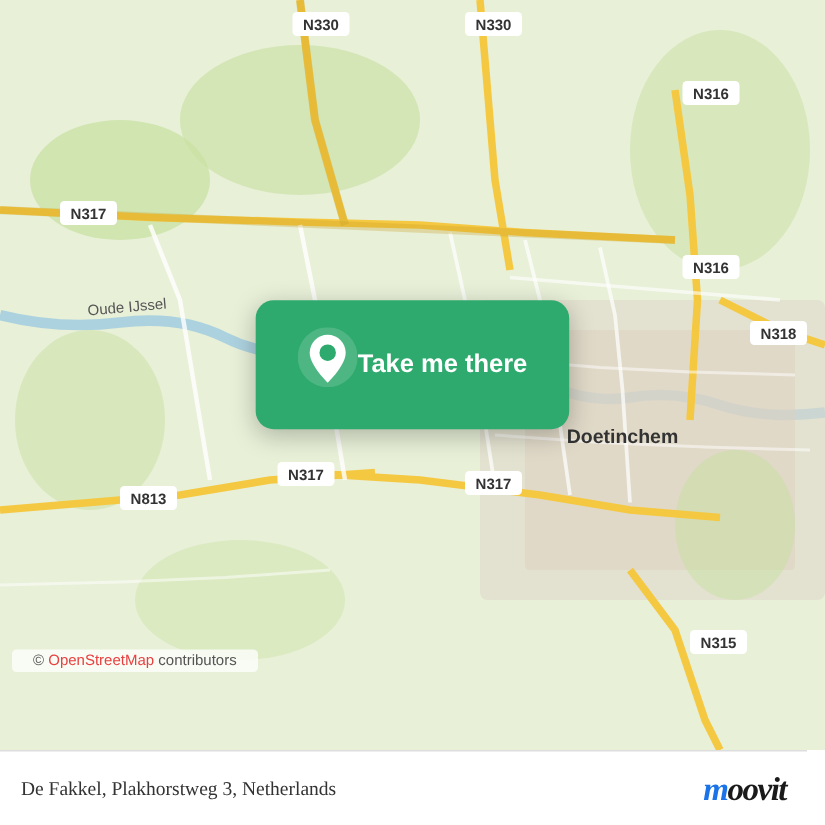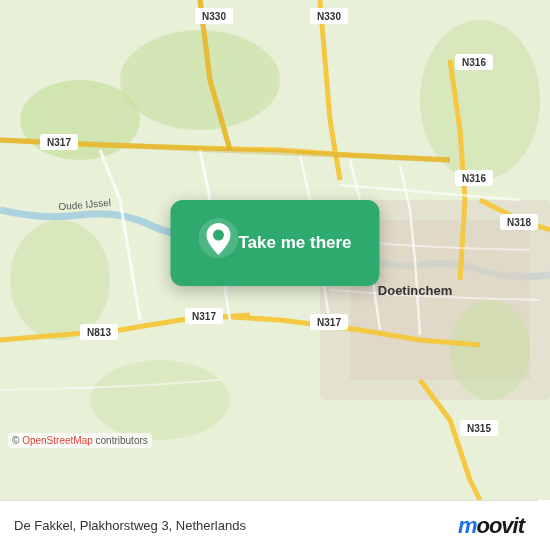--- a/index.html
+++ b/index.html
@@ -59,20 +59,21 @@
     
     #bottom-bar {
       width: 538px;
       height: 50px;
       background: #fff;
       border-top: 1px solid #ddd;
       display: flex;
       align-items: center;
       justify-content: space-between;
       padding: 0 14px;
+      font-family: Liberation Serif, serif;
     }
 
     #location-text {
       font-size: 13px;
       color: #333;
     }
 
     #moovit-logo {
       font-size: 22px;
       font-weight: 900;
@@ -84,21 +85,21 @@
     #moovit-oovit { color: #1a1a1a; }
 
     
     #osm-credit {
       position: absolute;
       bottom: 52px;
       left: 8px;
       background: rgba(255,255,255,0.75);
       font-size: 10px;
       color: #555;
-      padding: 2px 4px;
+      padding: 2px 14px;
       border-radius: 3px;
     }
 
     #osm-credit a {
       color: #e84040;
       text-decoration: none;
     }
   </style>
 </head>
 <body>

